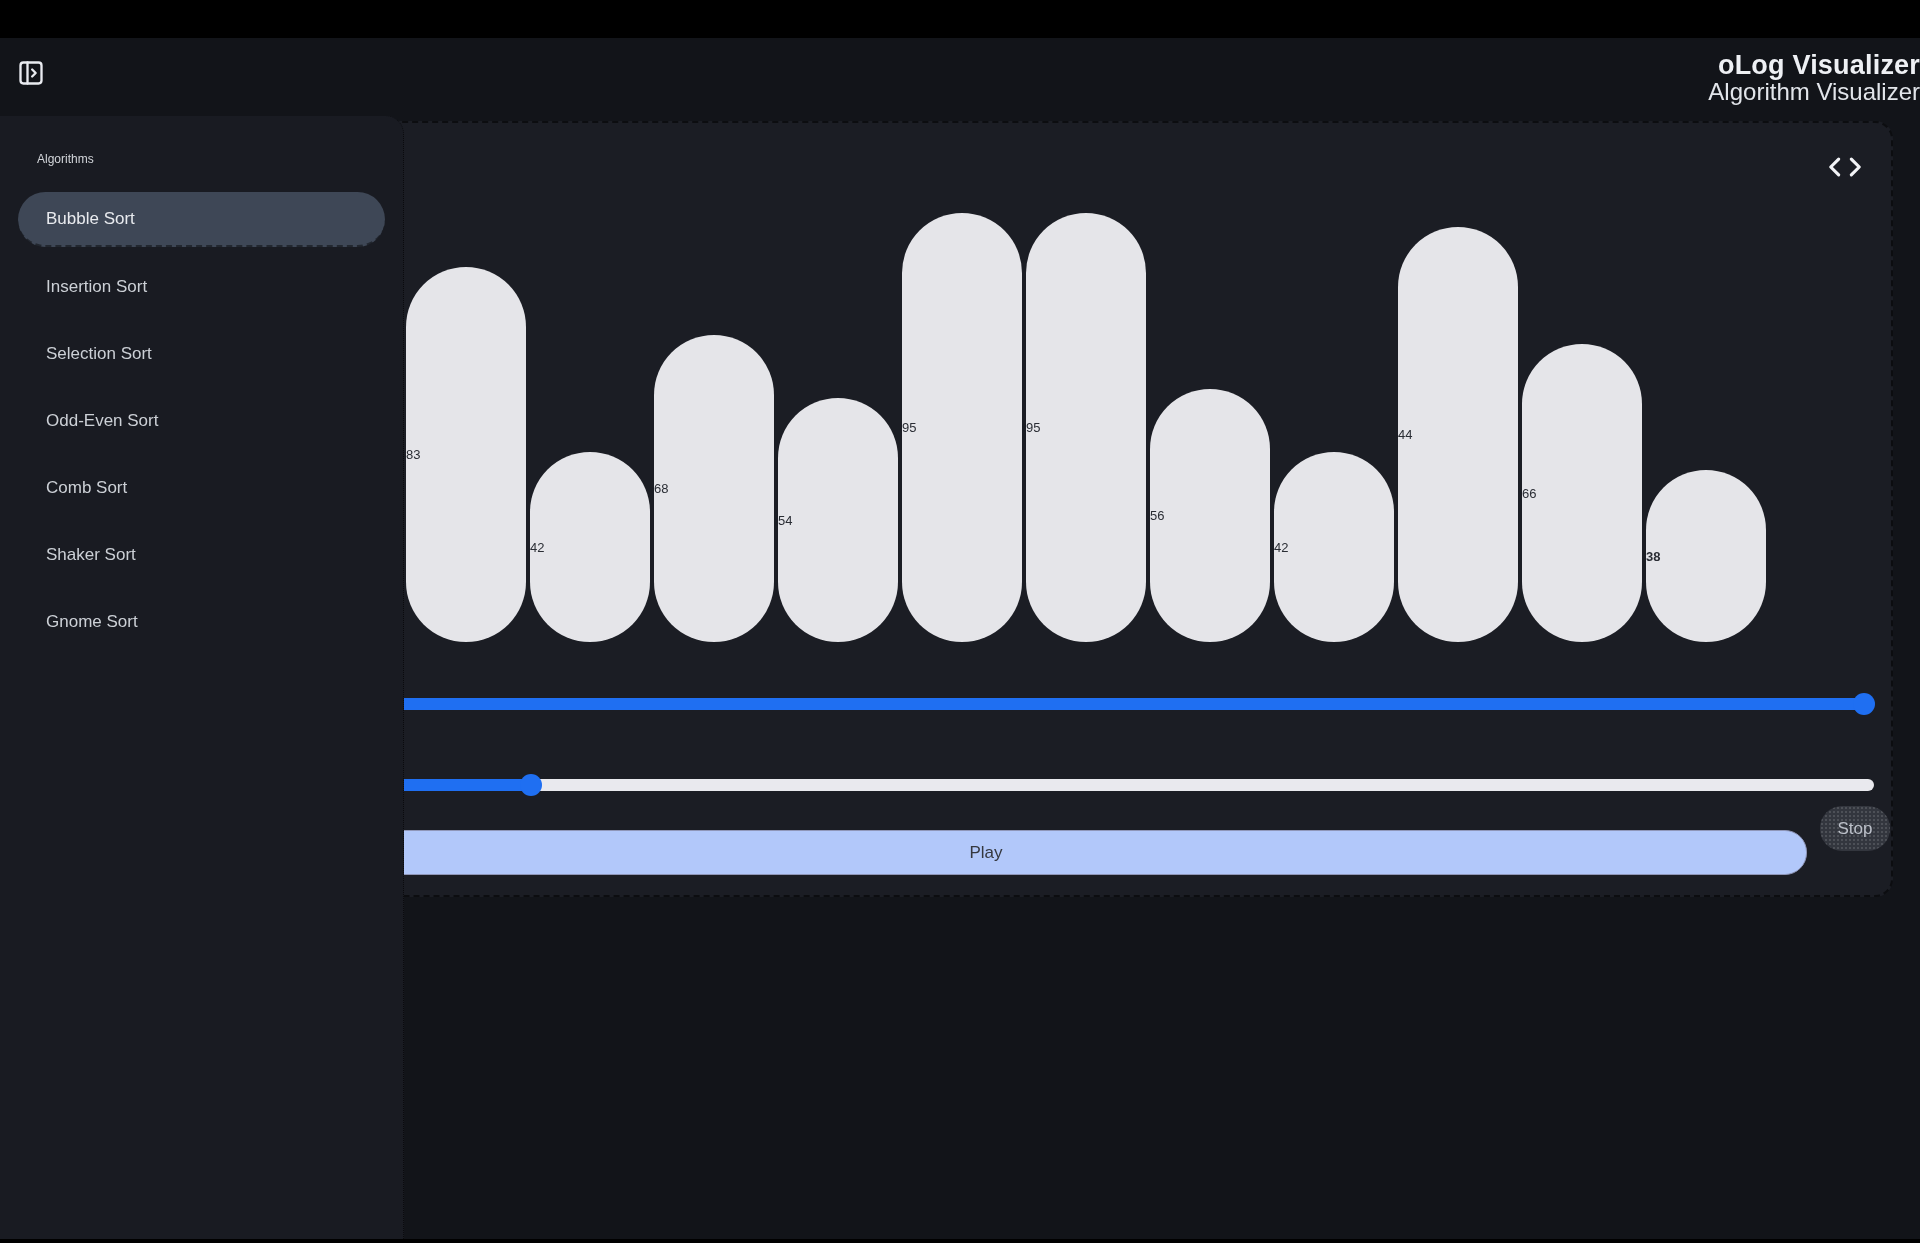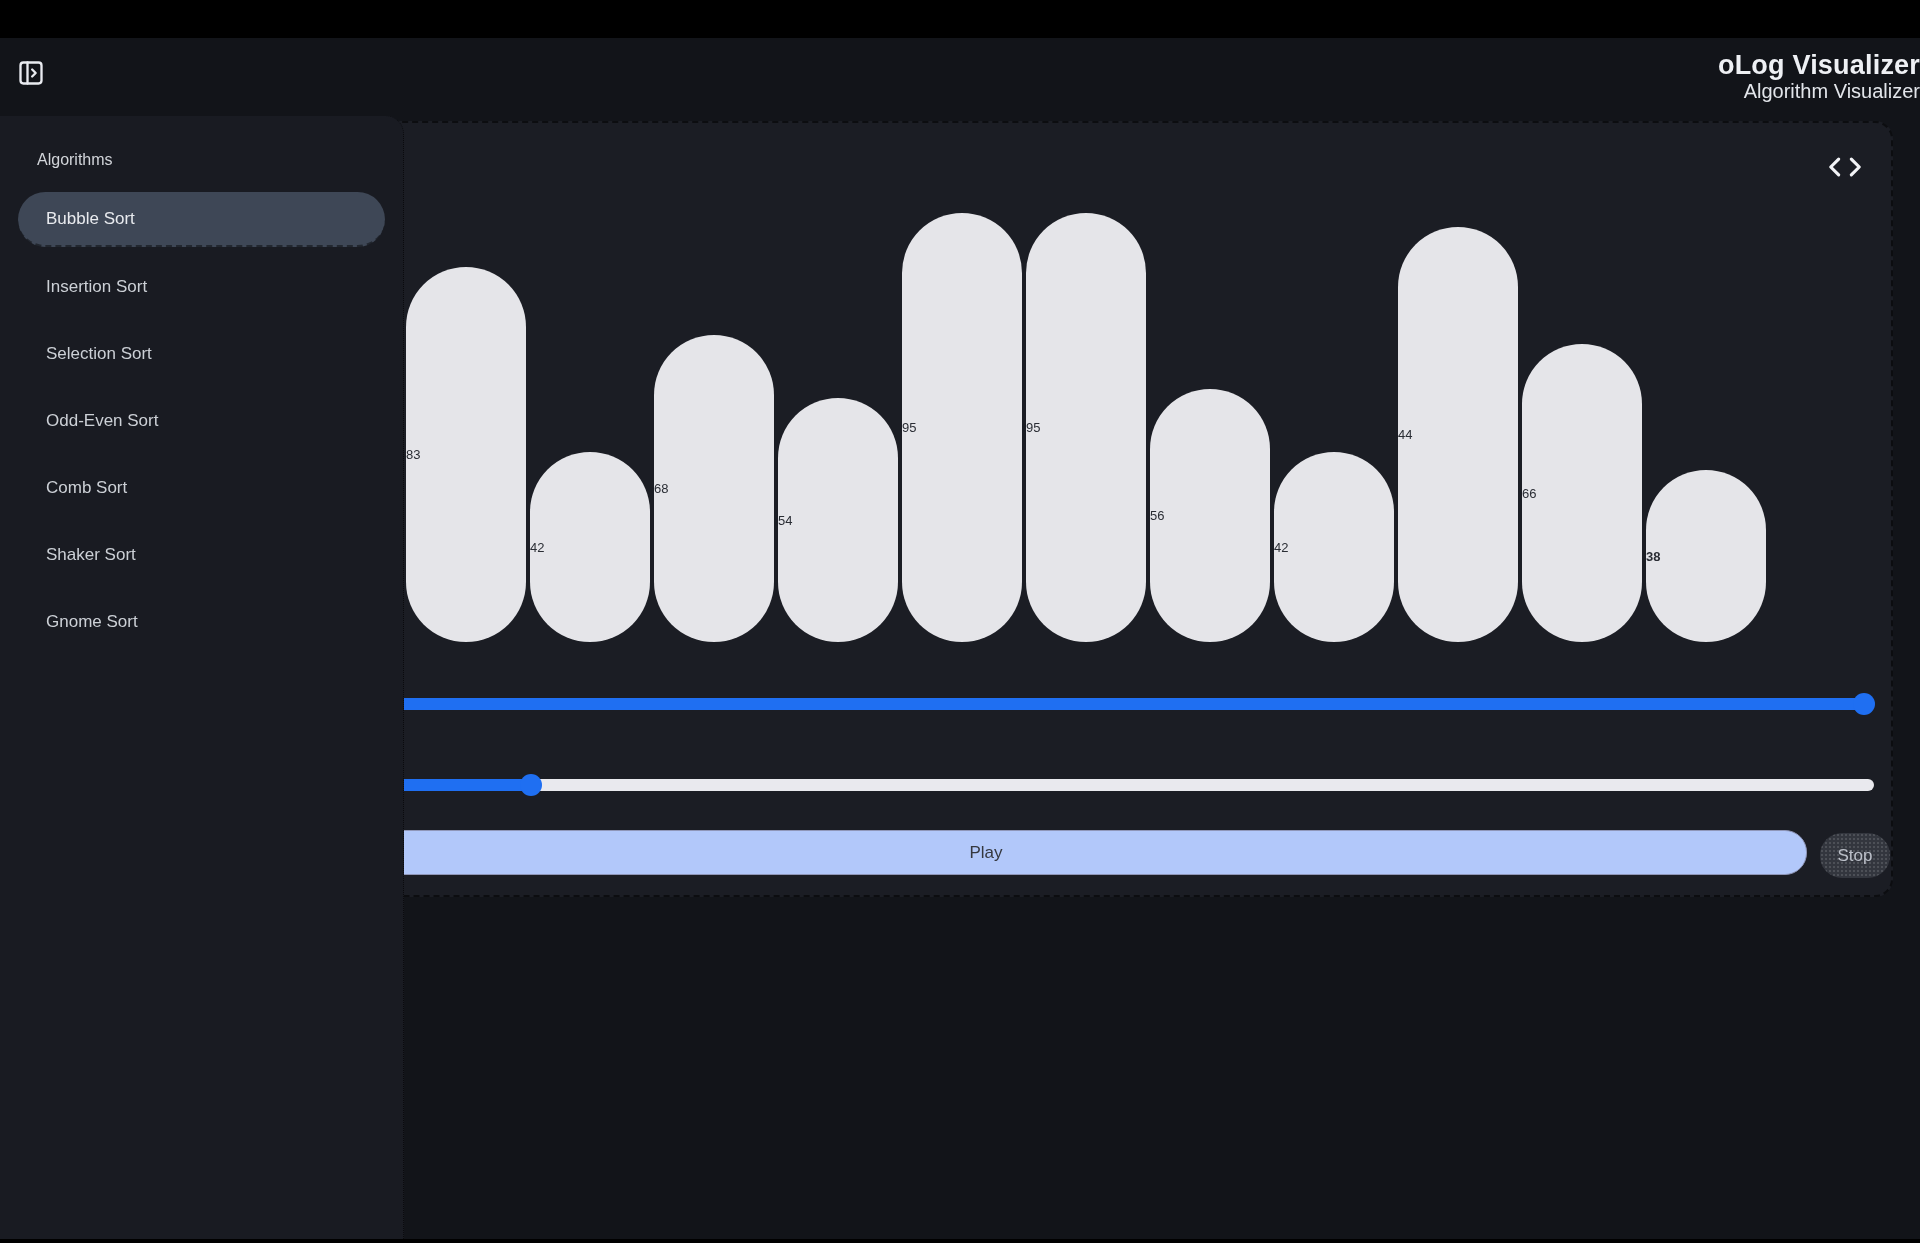--- a/index.html
+++ b/index.html
@@ -11,21 +11,21 @@
     overflow: hidden;
   }
 
   
   .strip-top    { position: absolute; left: 0; top: 0;    width: 1920px; height: 38px; background: #000; }
   .strip-bottom { position: absolute; left: 0; top: 1239px; width: 1920px; height: 4px; background: #000; }
 
   
   .header { position: absolute; left: 0; top: 38px; width: 1920px; height: 83px; background: #121419; text-align: right; }
   .header .title    { margin-top: 11px; font-size: 27px; font-weight: 700; color: #eef0f4; line-height: 32px; letter-spacing: .2px; }
-  .header .subtitle { font-size: 20px; font-weight: 400; color: #e2e5ea; line-height: 21px; }
+  .header .subtitle { font-size: 24px; font-weight: 400; color: #e2e5ea; line-height: 21px; }
 
   .toggle-btn {
     position: absolute; left: 14px; top: 56px; width: 34px; height: 34px;
     display: flex; align-items: center; justify-content: center;
     background: transparent; border: none; cursor: pointer;
   }
 
   
   .panel {
     position: absolute; left: 24px; top: 121px; width: 1869px; height: 776px;
@@ -67,39 +67,39 @@
   .slider-size  { top: 656px; }
 
   
   .play-btn {
     position: absolute; left: 139px; top: 707px; width: 1642px; height: 45px;
     background: #b2c8fa; border: 1px solid #8f96b8; border-radius: 22px;
     font-family: "Liberation Sans", sans-serif;
     font-size: 17px; color: #35383f; cursor: pointer;
   }
   .stop-btn {
-    position: absolute; left: 1794px; top: 710px; width: 70px; height: 45px;
+    position: absolute; left: 1794px; top: 683px; width: 70px; height: 45px;
     background: #33363e;
     background-image: radial-gradient(rgba(255,255,255,0.13) 1px, transparent 1px);
     background-size: 4px 4px;
     border: none; border-radius: 22px;
     font-family: "Liberation Sans", sans-serif;
     font-size: 17px; color: #bcc0c9; cursor: pointer;
   }
 
   
   .sidebar {
     position: absolute; left: 0; top: 116px; width: 404px; height: 1123px;
     background: #191b22;
     border-top-right-radius: 18px;
     border-right: 1px dotted rgba(0,0,0,0.6);
     z-index: 30;
     padding: 34px 18px 0 18px;
   }
-  .sidebar .heading { margin-left: 19px; font-size: 16px; color: #d2d5da; line-height: 19px; }
+  .sidebar .heading { margin-left: 19px; font-size: 12px; color: #d2d5da; line-height: 19px; }
   .algo-list { margin-top: 23px; display: flex; flex-direction: column; gap: 12px; }
   .algo-item {
     height: 55px; border-radius: 28px;
     display: flex; align-items: center;
     padding-left: 28px;
     font-size: 17px; color: #ccd0d6;
     cursor: pointer;
   }
   .algo-item.selected {
     background: #3e4756; color: #e9ebef;

